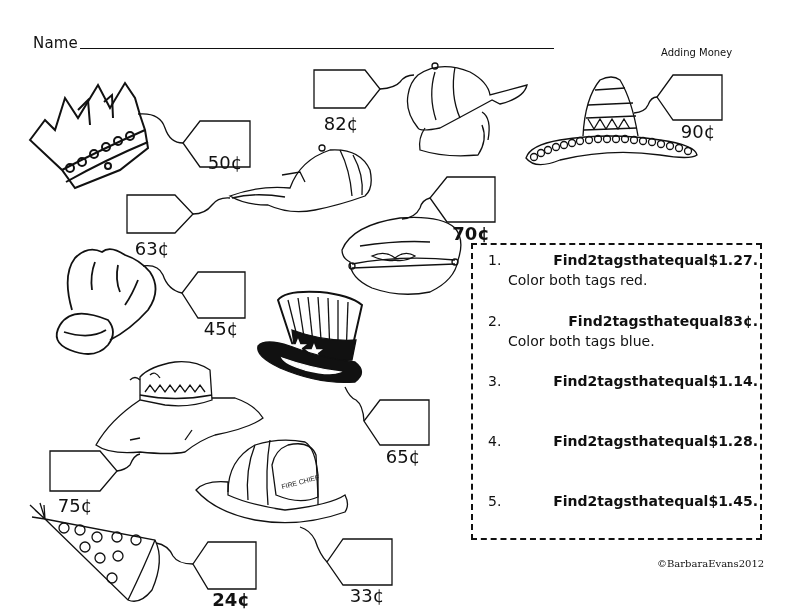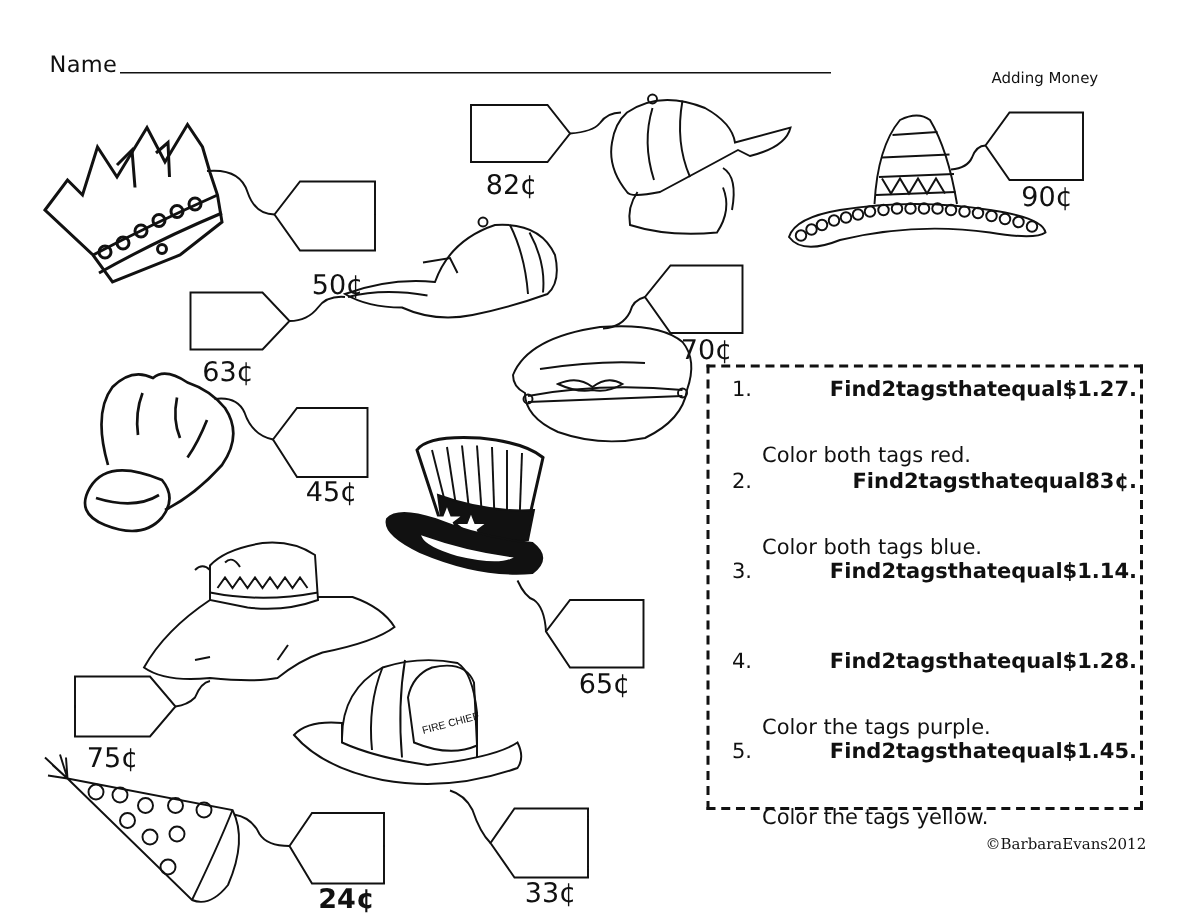--- a/index.html
+++ b/index.html
@@ -10,21 +10,21 @@
   #name-line { left:80px; top:48px; width:474px; height:0; border-top:1.5px solid #111; }
   #title { left:661px; top:47px; font-size:10px; }
   svg.art { position:absolute; left:0; top:0; width:796px; height:616px; }
   .tag-label { position:absolute; font-size:18px; text-align:center;margin-top:32px; }
   #instructions { left:471px; top:243px; width:291px; height:297px;
                   border:2px dashed #111; box-sizing:border-box; }
   .instr { position:absolute; left:488px; width:270px; font-size:14px; line-height:20px; }
   .instr .num { display:inline-block; width:20px; }
   .instr .l1 { display:flex; justify-content:space-between; }
   .instr .l1 span.words { display:flex; justify-content:flex-end; flex:1;font-weight:bold; }
-  .instr .l2 { padding-left:20px;margin-top:24px; }
+  .instr .l2 { padding-left:20px; }
   #copyright { left:657px; top:558px; font-family:"DejaVu Serif", serif; font-size:10px; }
 </style>
 </head>
 <body>
 
 <div id="name-label" class="abs">Name</div>
 <div id="name-line" class="abs"></div>
 <div id="title" class="abs">Adding Money</div>
 
 <svg class="art" viewBox="0 0 796 616" xmlns="http://www.w3.org/2000/svg" fill="none" stroke="#111" stroke-width="1.3">
@@ -186,24 +186,24 @@
   <path d="M380 400 L429 400 L429 445 L380 445 L364 421 Z" fill="#fff"></path>
 
   <path d="M50 451 L100 451 L117 471 L100 491 L50 491 Z" fill="#fff"></path>
 
   <path d="M208 542 L256 542 L256 589 L208 589 L193 564 Z" fill="#fff"></path>
 
   <path d="M343 539 L392 539 L392 585 L343 585 L327 562 Z" fill="#fff"></path>
 </svg>
 
 <div class="tag-label" style="left:318px;top:81px;width:46px;">82¢</div>
-<div class="tag-label" style="left:202px;top:148px;width:46px;">50¢</div>
+<div class="tag-label" style="left:202px;top:120px;width:46px;">50¢</div>
 <div class="tag-label" style="left:675px;top:89px;width:46px;">90¢</div>
 <div class="tag-label" style="left:129px;top:206px;width:46px;">63¢</div>
-<div class="tag-label" style="left:448px;top:191px;width:46px;">70¢</div>
+<div class="tag-label" style="left:448px;top:191px;width:46px;font-weight:bold;">70¢</div>
 <div class="tag-label" style="left:198px;top:286px;width:46px;">45¢</div>
 <div class="tag-label" style="left:380px;top:414px;width:46px;">65¢</div>
 <div class="tag-label" style="left:52px;top:463px;width:46px;">75¢</div>
 <div class="tag-label" style="left:208px;top:557px;width:46px;font-weight:bold;">24¢</div>
 <div class="tag-label" style="left:344px;top:553px;width:46px;">33¢</div>
 
 <div id="instructions" class="abs"></div>
 
 <div class="instr" style="top:250px;">
   <div class="l1">
@@ -254,31 +254,29 @@
       <span class="num">4.</span>
     <span class="words">
       <span>Find</span>
       <span>2</span>
       <span>tags</span>
       <span>that</span>
       <span>equal</span>
       <span>$1.28.</span>
     </span>
     </div>
-  <div class="l2">Color the tags purple.</div>
 </div>
 
 <div class="instr" style="top:491px;">
   <div class="l1">
       <span class="num">5.</span>
     <span class="words">
       <span>Find</span>
       <span>2</span>
       <span>tags</span>
       <span>that</span>
       <span>equal</span>
       <span>$1.45.</span>
     </span>
     </div>
-  <div class="l2">Color the tags yellow.</div>
 </div>
 
 <div id="copyright" class="abs">©BarbaraEvans2012</div>
 
 </body></html>

